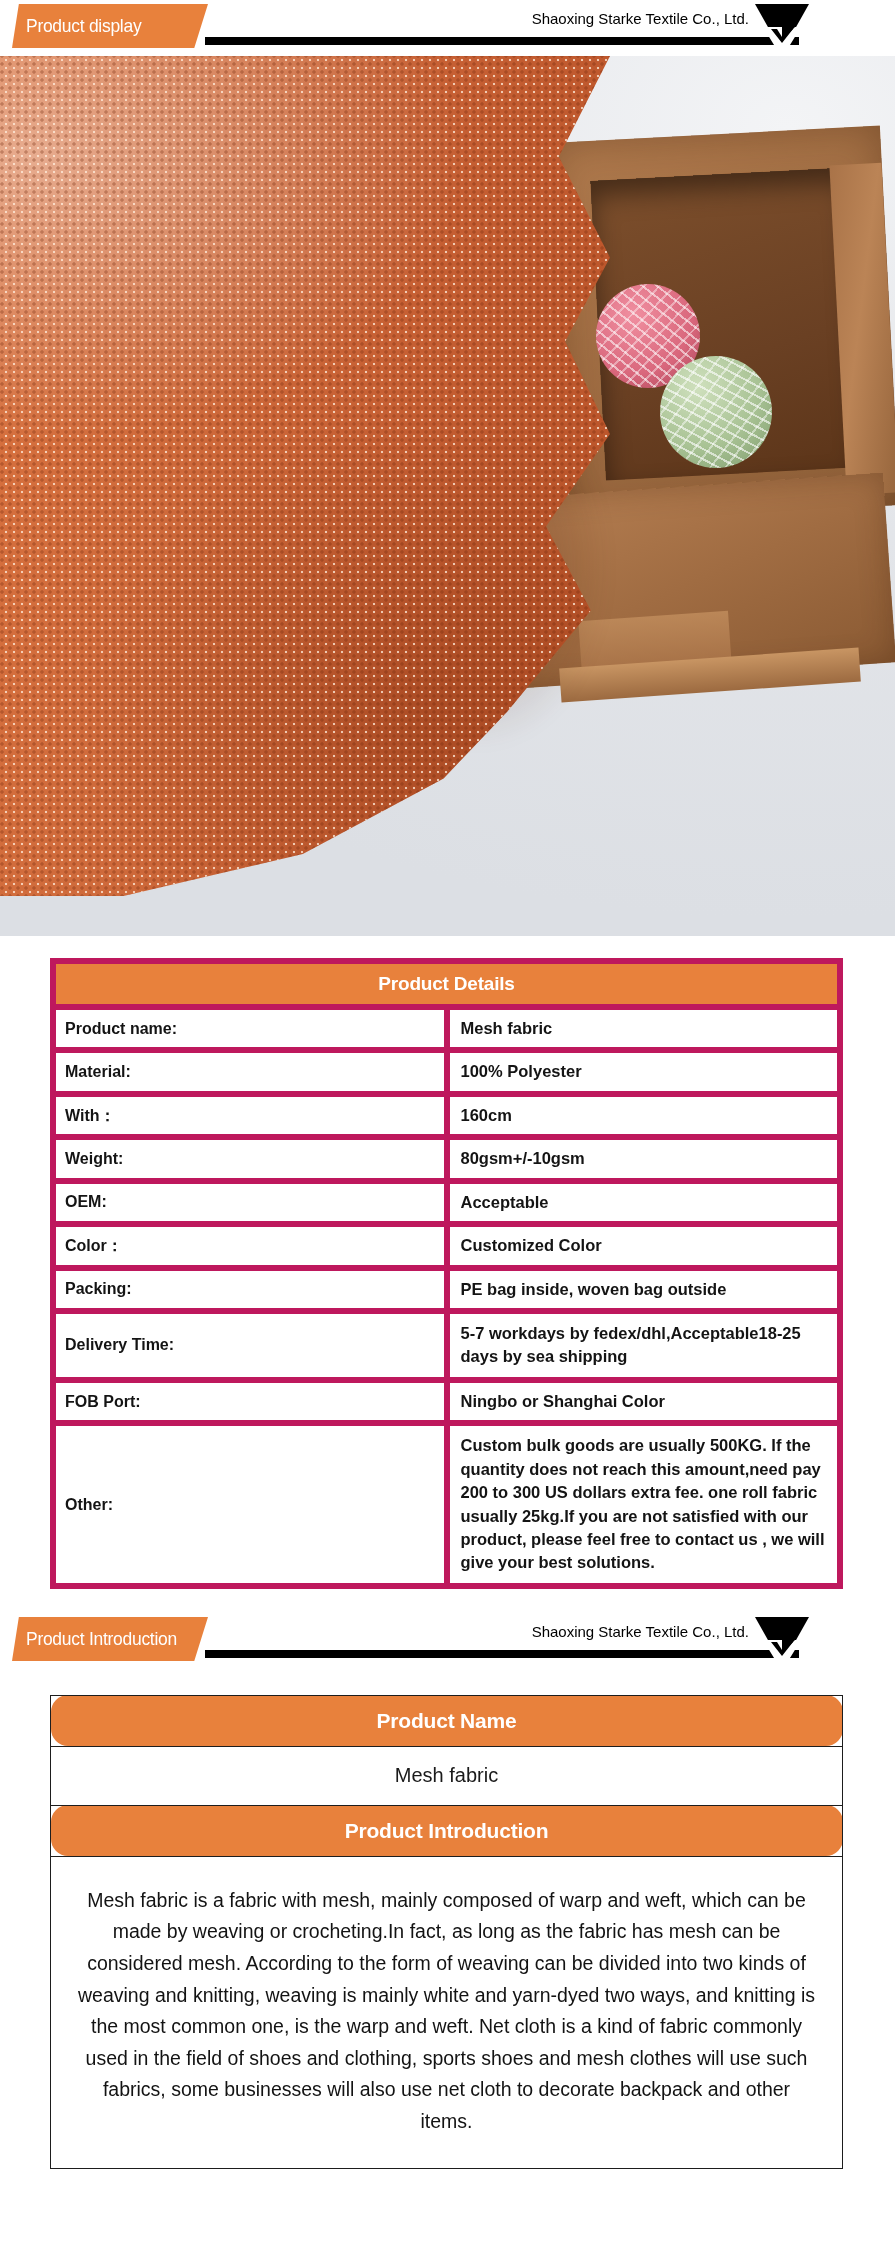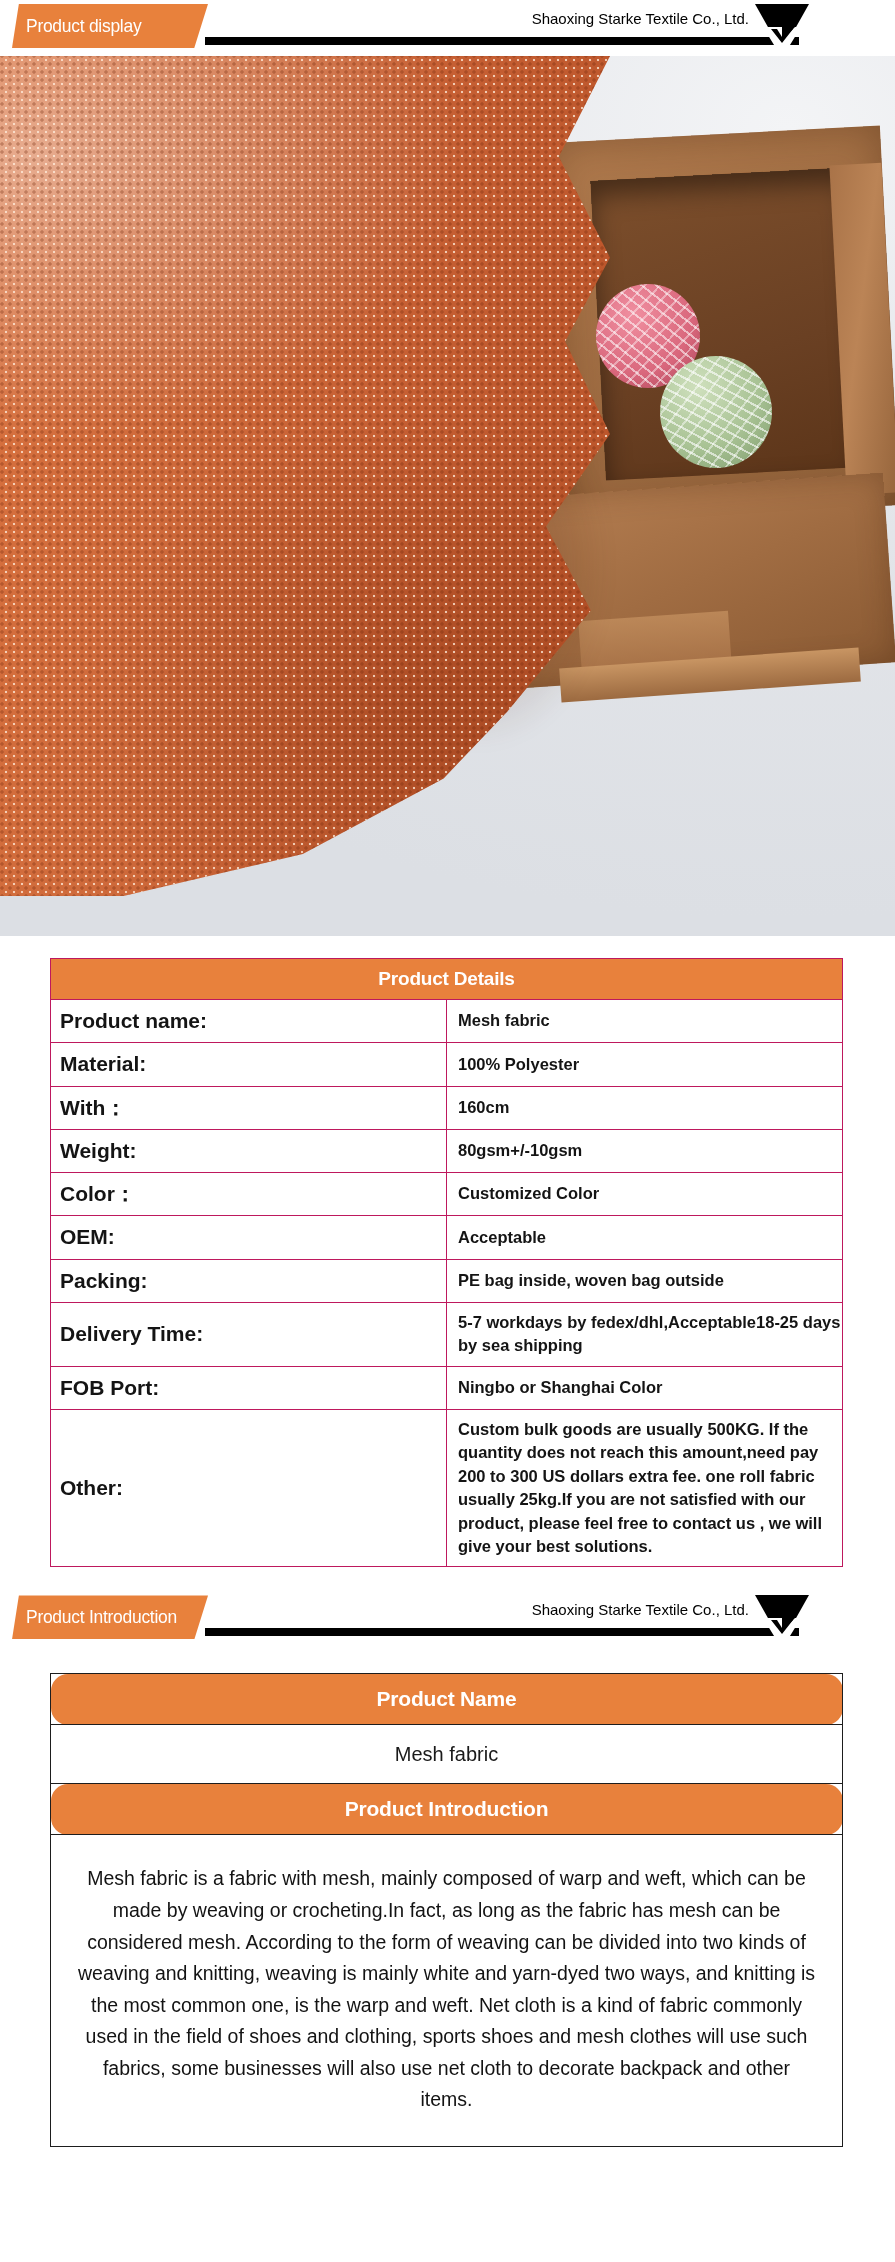--- a/index.html
+++ b/index.html
@@ -208,36 +208,36 @@
     box-sizing: border-box;
     width: 895px;
   }
   table.det {
     border-collapse: collapse;
     width: 793px;
     table-layout: fixed;
     background: #ffffff;
   }
   table.det th, table.det td {
-    border: 1px solid #be185d;
+    border: 6px solid #be185d;
     vertical-align: middle;
   }
   .det-head {
     background: #E8813C;
     color: #ffffff;
     font-size: 19px;
     font-weight: bold;
     text-align: center;
     height: 38px;
     letter-spacing: -.2px;
   }
   .det-key {
     width: 140px;
     padding: 8px 0 8px 9px;
-    font-size: 21px;
+    font-size: 16px;
     font-weight: bold;
     color: #141414;
     line-height: 1.25;
   }
   .det-val {
     padding: 8px 0 8px 11px;
     font-size: 16.5px;
     font-weight: bold;
     color: #141414;
     line-height: 1.3;
@@ -334,26 +334,26 @@
       </tr>
       <tr>
         <td class="det-key">With：</td>
         <td class="det-val">160cm</td>
       </tr>
       <tr>
         <td class="det-key">Weight:</td>
         <td class="det-val">80gsm+/-10gsm</td>
       </tr>
       <tr>
+        <td class="det-key">OEM:</td>
+        <td class="det-val">Acceptable</td>
+      </tr>
+      <tr>
         <td class="det-key">Color：</td>
         <td class="det-val">Customized Color</td>
-      </tr>
-      <tr>
-        <td class="det-key">OEM:</td>
-        <td class="det-val">Acceptable</td>
       </tr>
       <tr>
         <td class="det-key">Packing:</td>
         <td class="det-val">PE bag inside, woven bag outside</td>
       </tr>
       <tr>
         <td class="det-key">Delivery Time:</td>
         <td class="det-val multi">5-7 workdays by fedex/dhl,Acceptable18-25 days by sea shipping</td>
       </tr>
       <tr>

